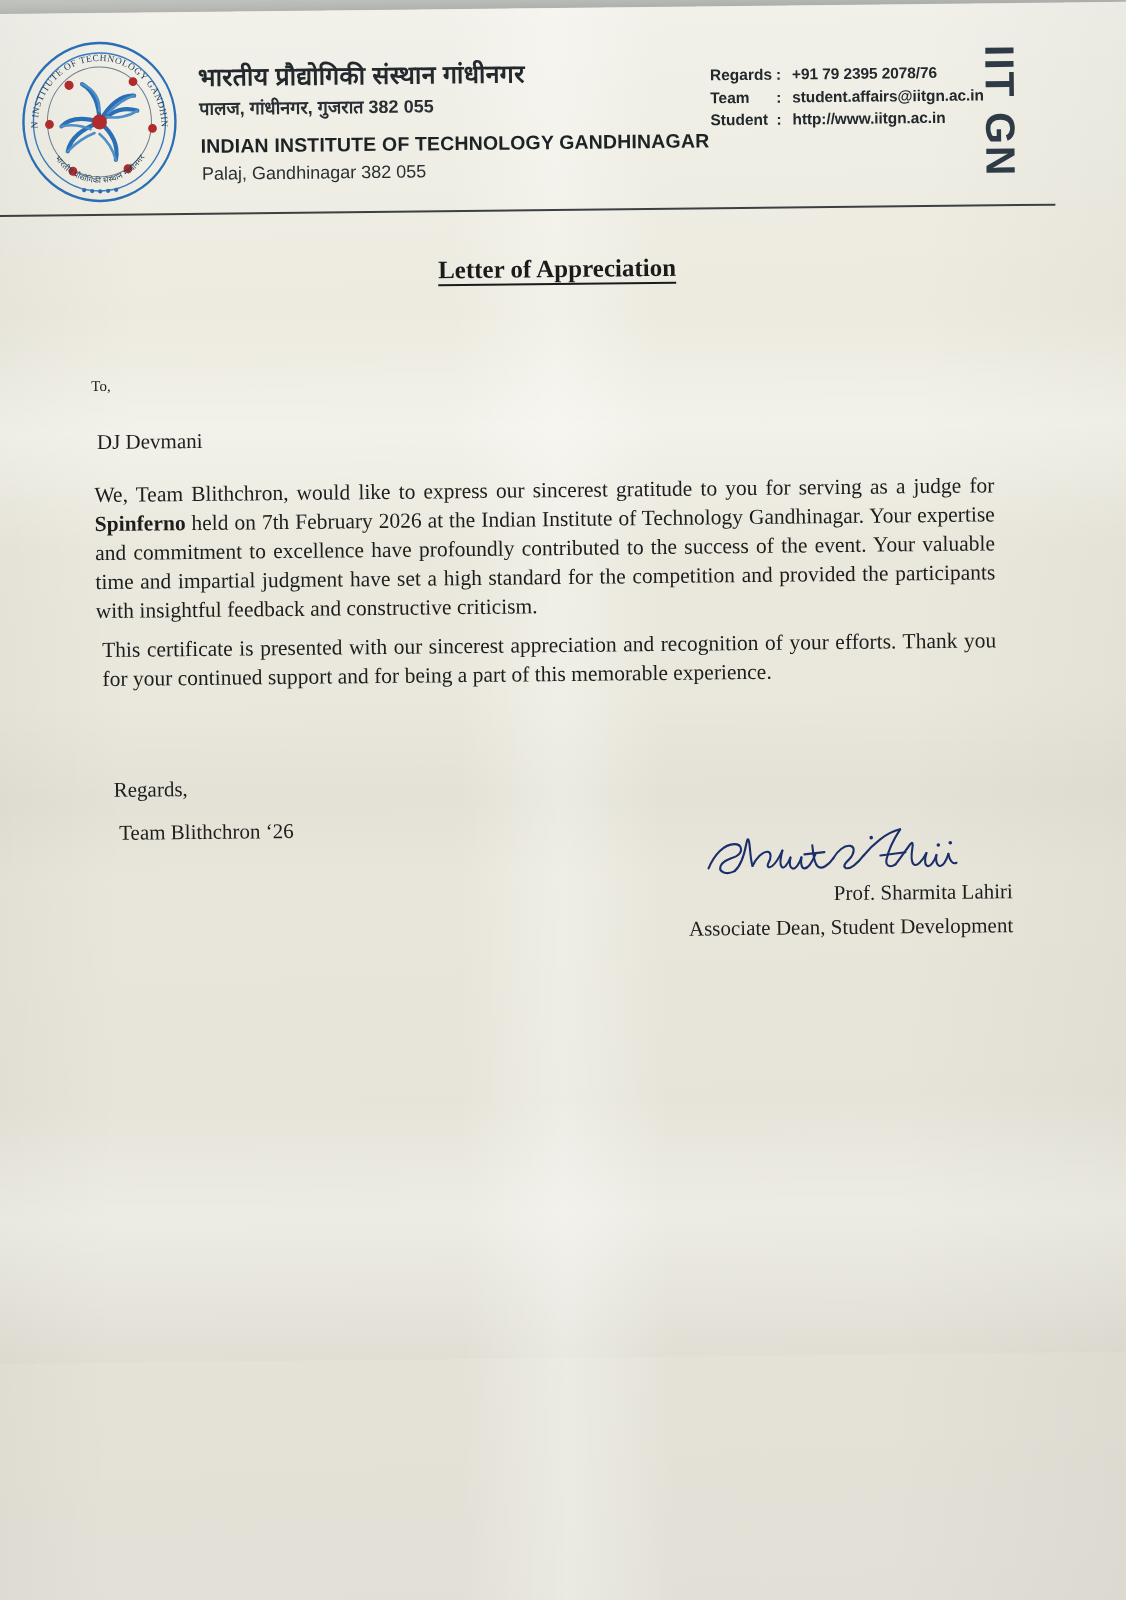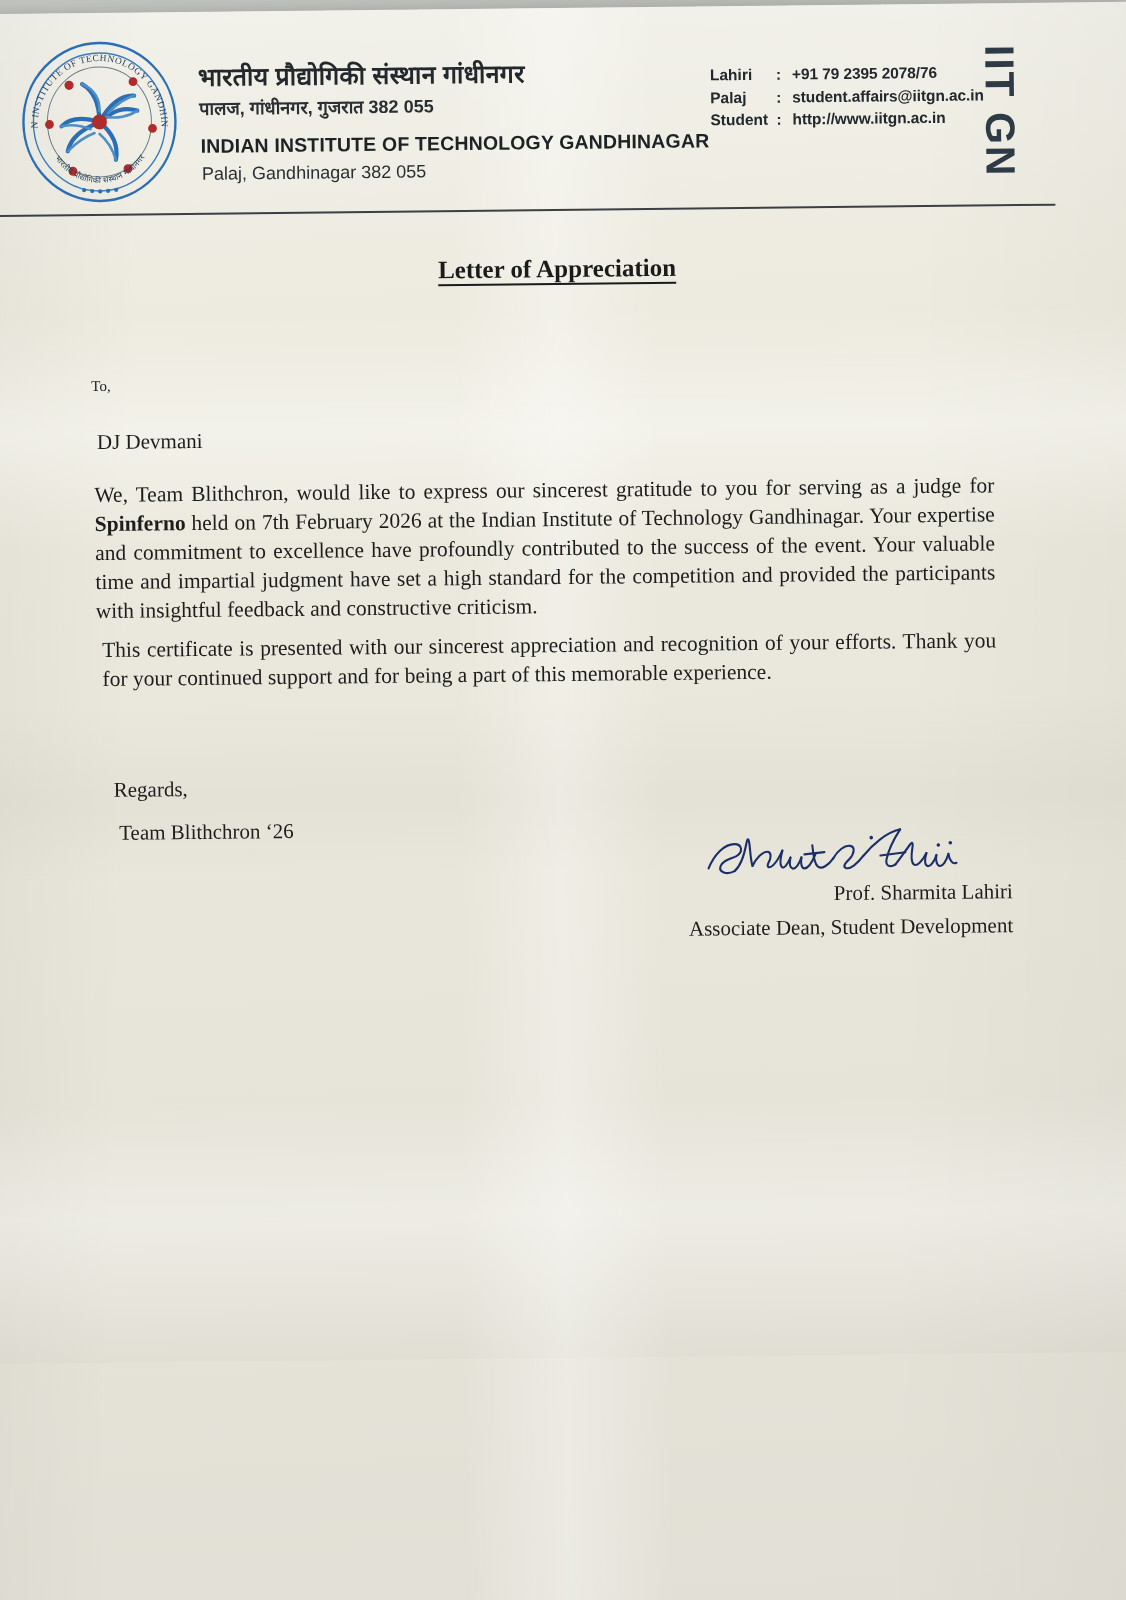--- a/index.html
+++ b/index.html
@@ -306,26 +306,26 @@
           </svg>
         </div>
 
         <div class="hd-hi-1">भारतीय प्रौद्योगिकी संस्थान गांधीनगर</div>
         <div class="hd-hi-2">पालज, गांधीनगर, गुजरात 382 055</div>
         <div class="hd-en-1">INDIAN INSTITUTE OF TECHNOLOGY GANDHINAGAR</div>
         <div class="hd-en-2">Palaj, Gandhinagar  382 055</div>
 
         <div id="contact">
           <div class="row">
-            <span class="k">Lahiri</span>
+            <span class="k">Regards</span>
             <span class="c">:</span>
             <span class="v">+91 79 2395 2078/76</span>
           </div>
           <div class="row">
-            <span class="k">Palaj</span>
+            <span class="k">Team</span>
             <span class="c">:</span>
             <span class="v">student.affairs@iitgn.ac.in</span>
           </div>
           <div class="row">
             <span class="k">Student</span>
             <span class="c">:</span>
             <span class="v">http://www.iitgn.ac.in</span>
           </div>
         </div>
 

